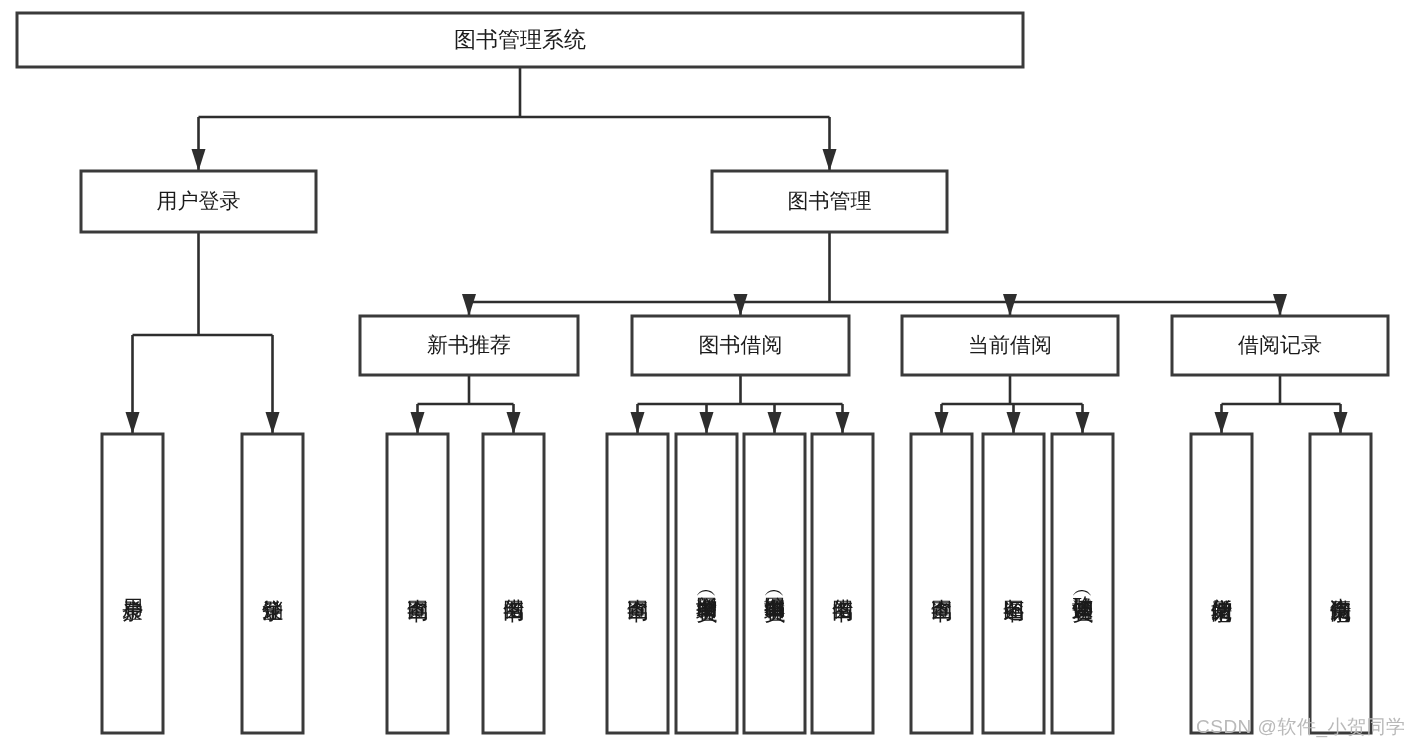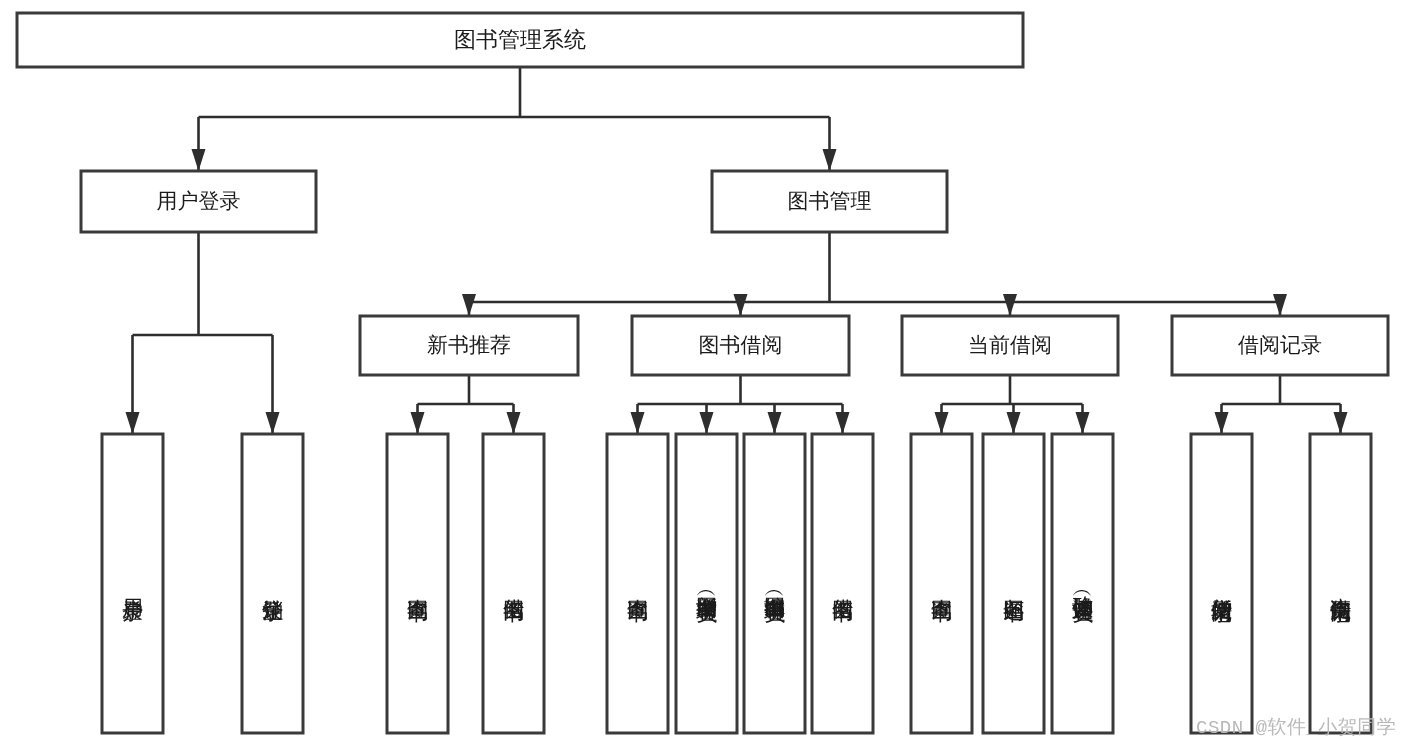--- a/index.html
+++ b/index.html
@@ -67,21 +67,21 @@
     color: #1b1b1b;
     letter-spacing: 1px;
     white-space: nowrap;
     display: flex;
     align-items: center;
     justify-content: center;
     pointer-events: none;
   }
   .watermark {
     position: absolute;
-    font-family: Liberation Mono, monospace;
+    font-family: Liberation Sans, sans-serif;
     font-size: 19px;
     color: #b9b9b9;
     white-space: nowrap;
     letter-spacing: 0.5px;
     text-align: right;
   }
 </style>
 </head>
 <body>
 

